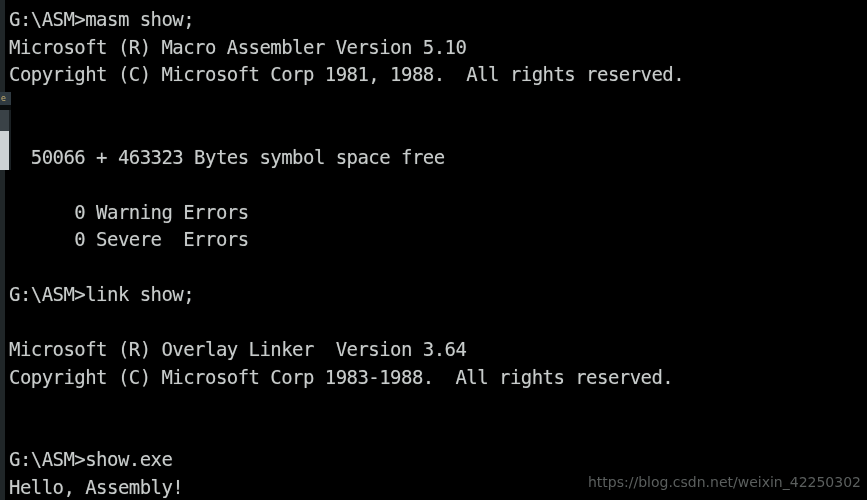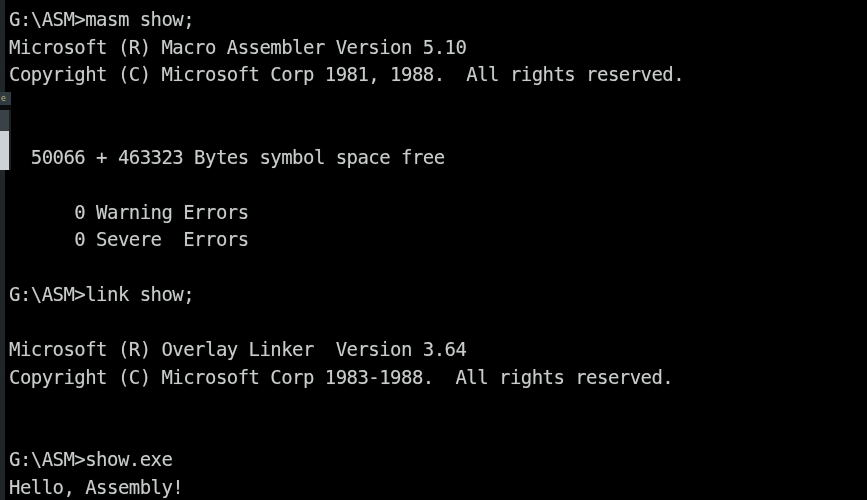--- a/index.html
+++ b/index.html
@@ -117,14 +117,15 @@
   <div id="edge-artifact">
     <div class="artifact-tab">e</div>
     <div class="artifact-gap"></div>
     <div class="artifact-scrollbar-track">
       <div class="artifact-scrollbar-thumb"></div>
     </div>
   </div>
 
   <pre id="console-output"><span class="line">G:\ASM&gt;masm show;</span><span class="line">Microsoft (R) Macro Assembler Version 5.10</span><span class="line">Copyright (C) Microsoft Corp 1981, 1988.  All rights reserved.</span><span class="line blank"></span><span class="line blank"></span><span class="line">  50066 + 463323 Bytes symbol space free</span><span class="line blank"></span><span class="line">      0 Warning Errors</span><span class="line">      0 Severe  Errors</span><span class="line blank"></span><span class="line">G:\ASM&gt;link show;</span><span class="line blank"></span><span class="line">Microsoft (R) Overlay Linker  Version 3.64</span><span class="line">Copyright (C) Microsoft Corp 1983-1988.  All rights reserved.</span><span class="line blank"></span><span class="line blank"></span><span class="line">G:\ASM&gt;show.exe</span><span class="line">Hello, Assembly!</span></pre>
 
+  <div id="watermark">https://blog.csdn.net/weixin_42250302</div>
 
 </div>
 
 </body></html>

